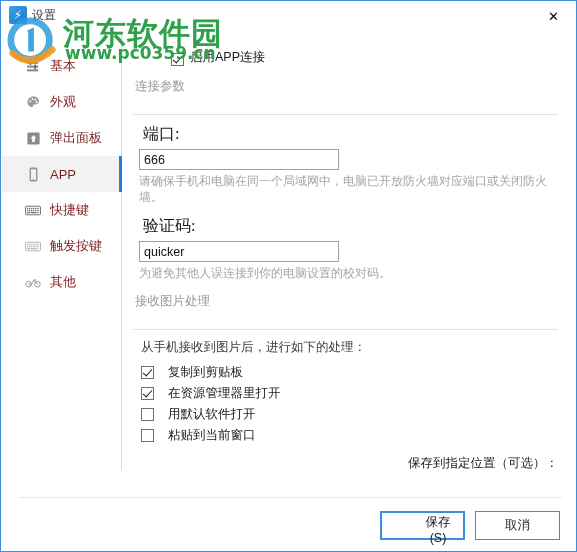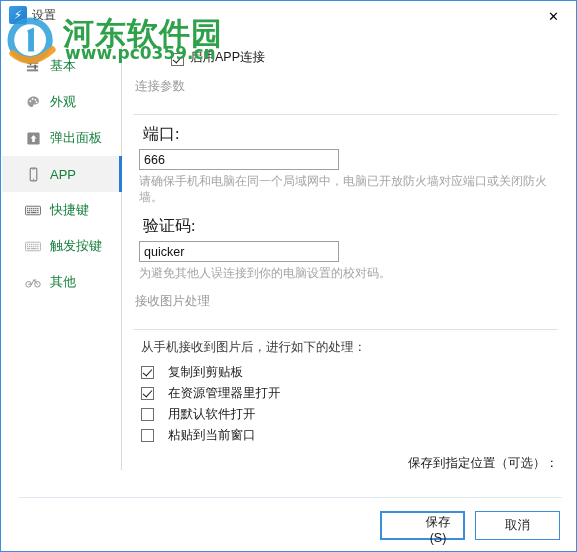--- a/index.html
+++ b/index.html
@@ -109,21 +109,21 @@
     width: 16px; height: 16px;
     display: flex;
     align-items: center;
     justify-content: center;
     color: #8a8a8a;
     flex: 0 0 16px;
   }
   .nav-icon svg { display: block; }
   .nav-label {
     font-size: 13px;
-    color: #15803d;
+    color: #7f1d1d;
     white-space: nowrap;
   }
   
   #content {
     position: absolute;
     left: 122px; top: 31px;
     width: 453px;
     height: 440px;
     background: #ffffff;
     box-sizing: border-box;

